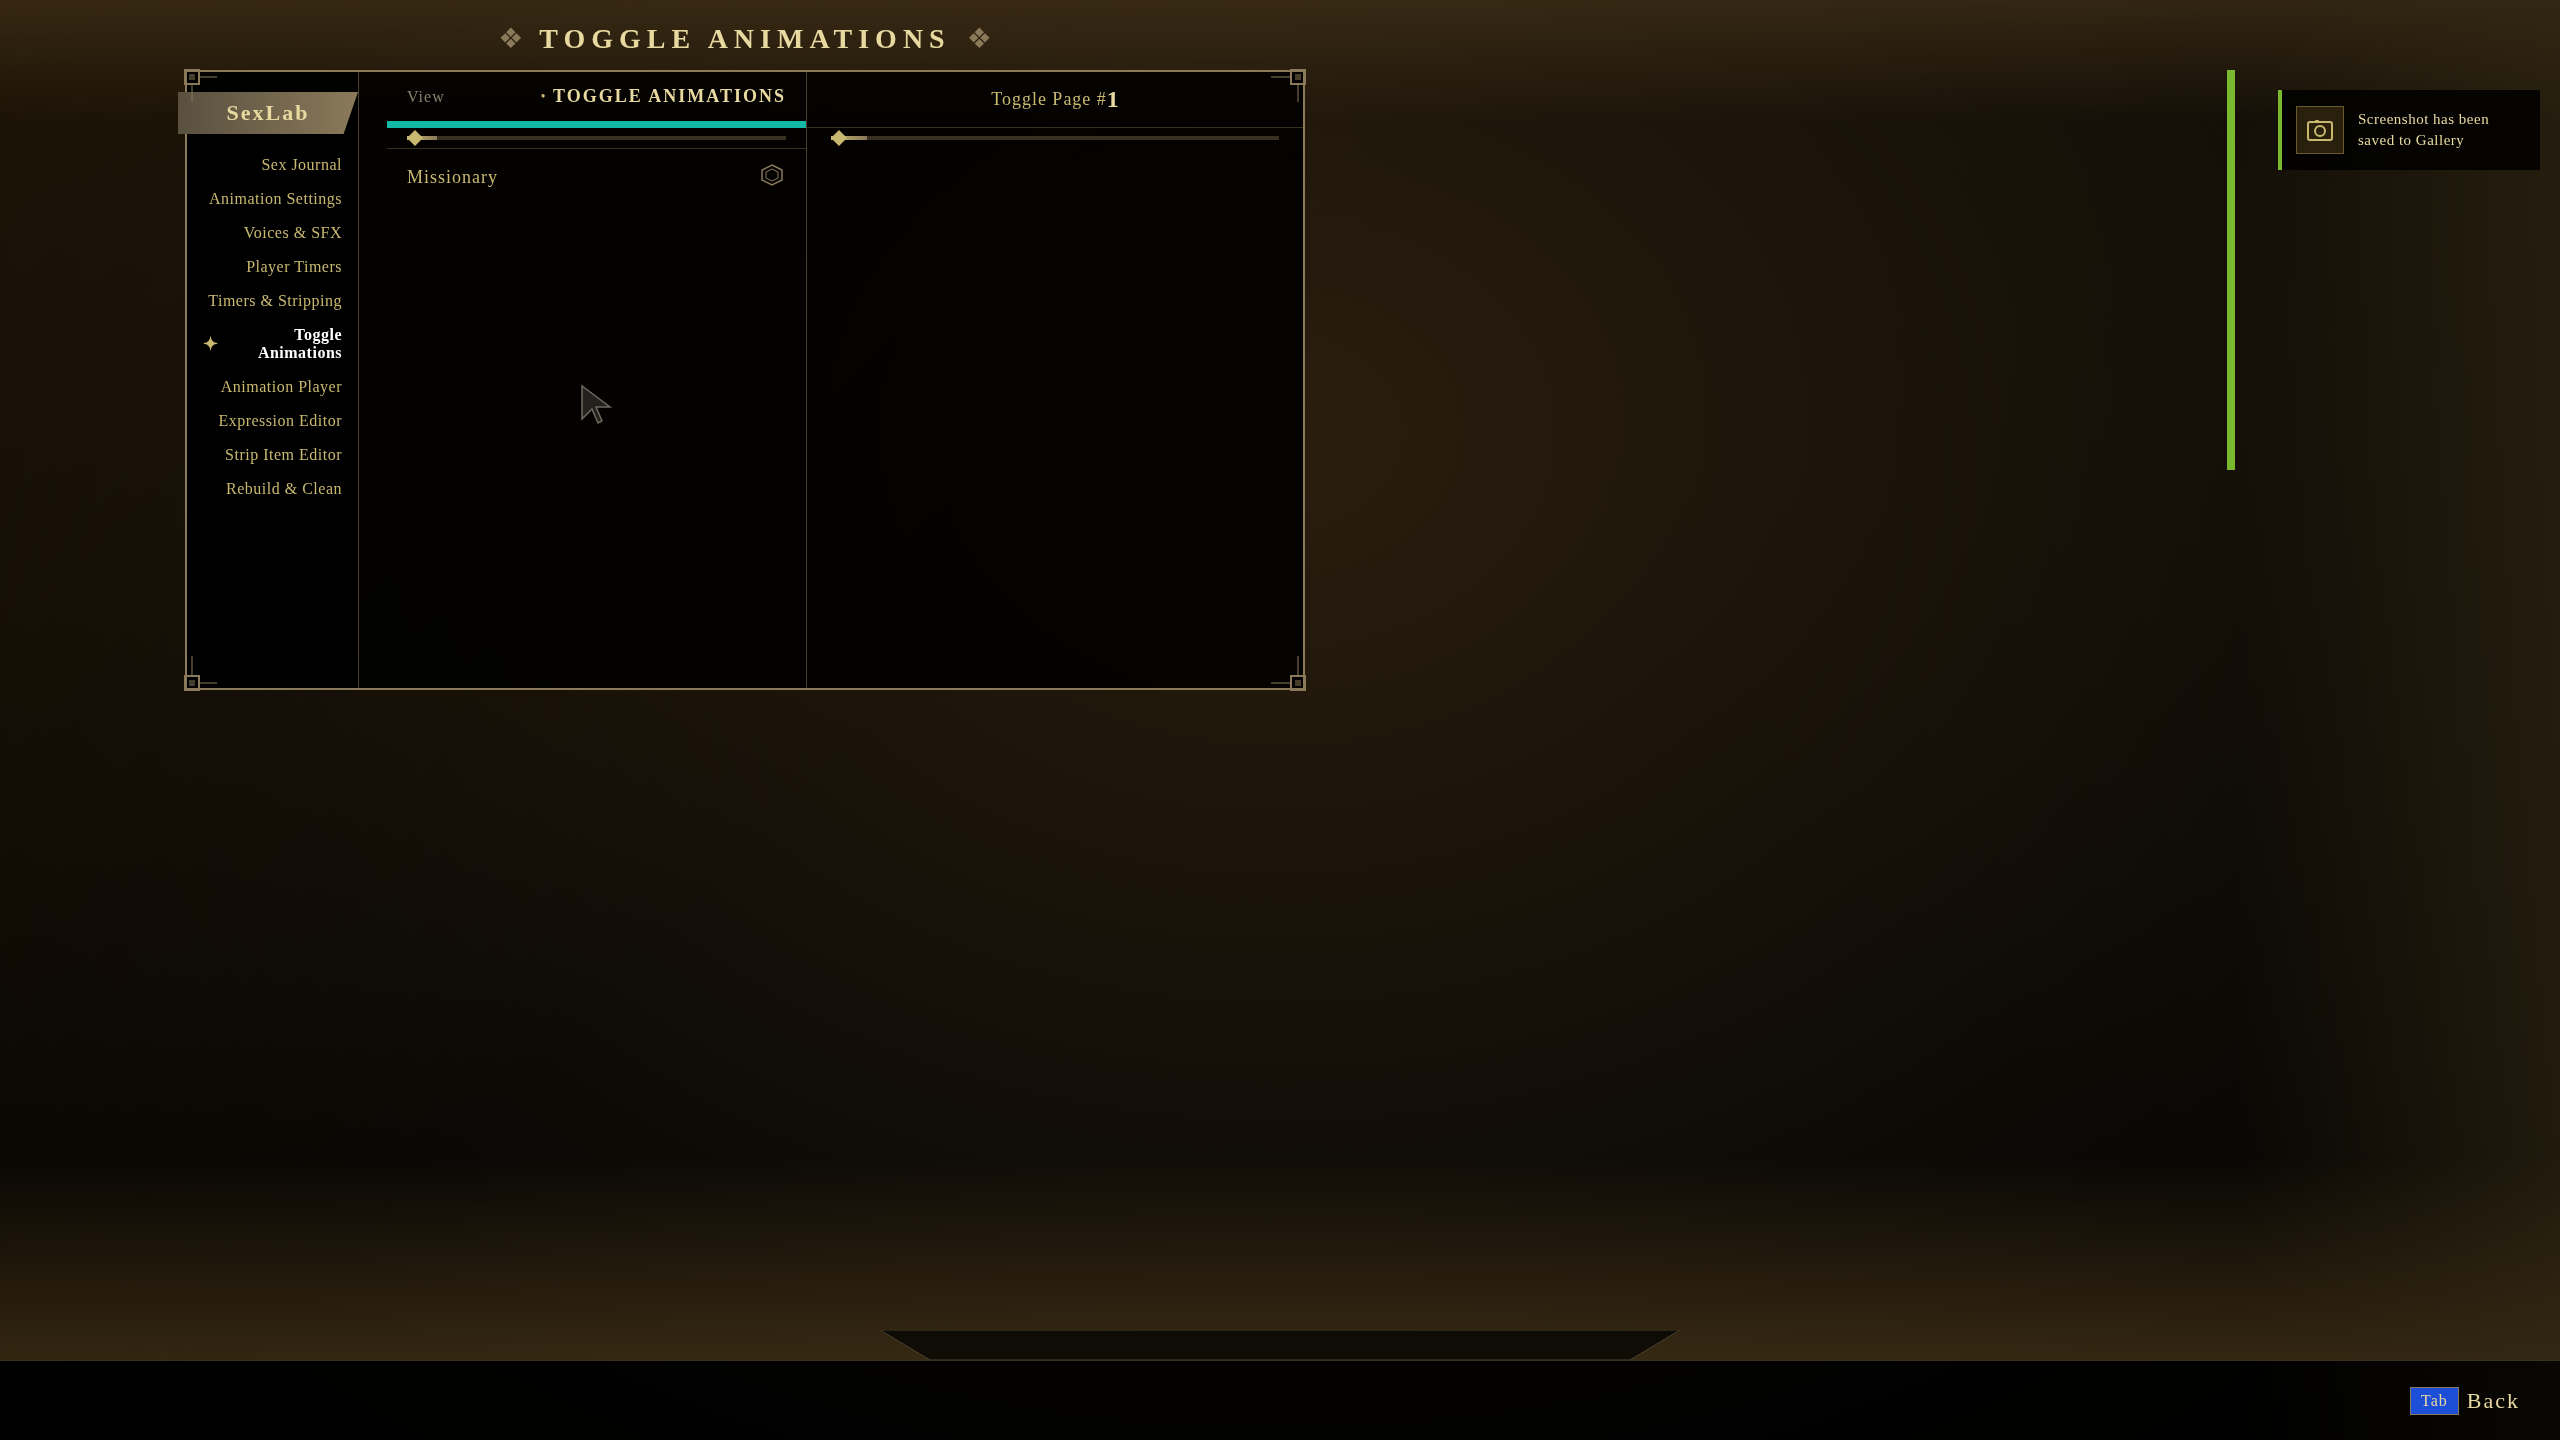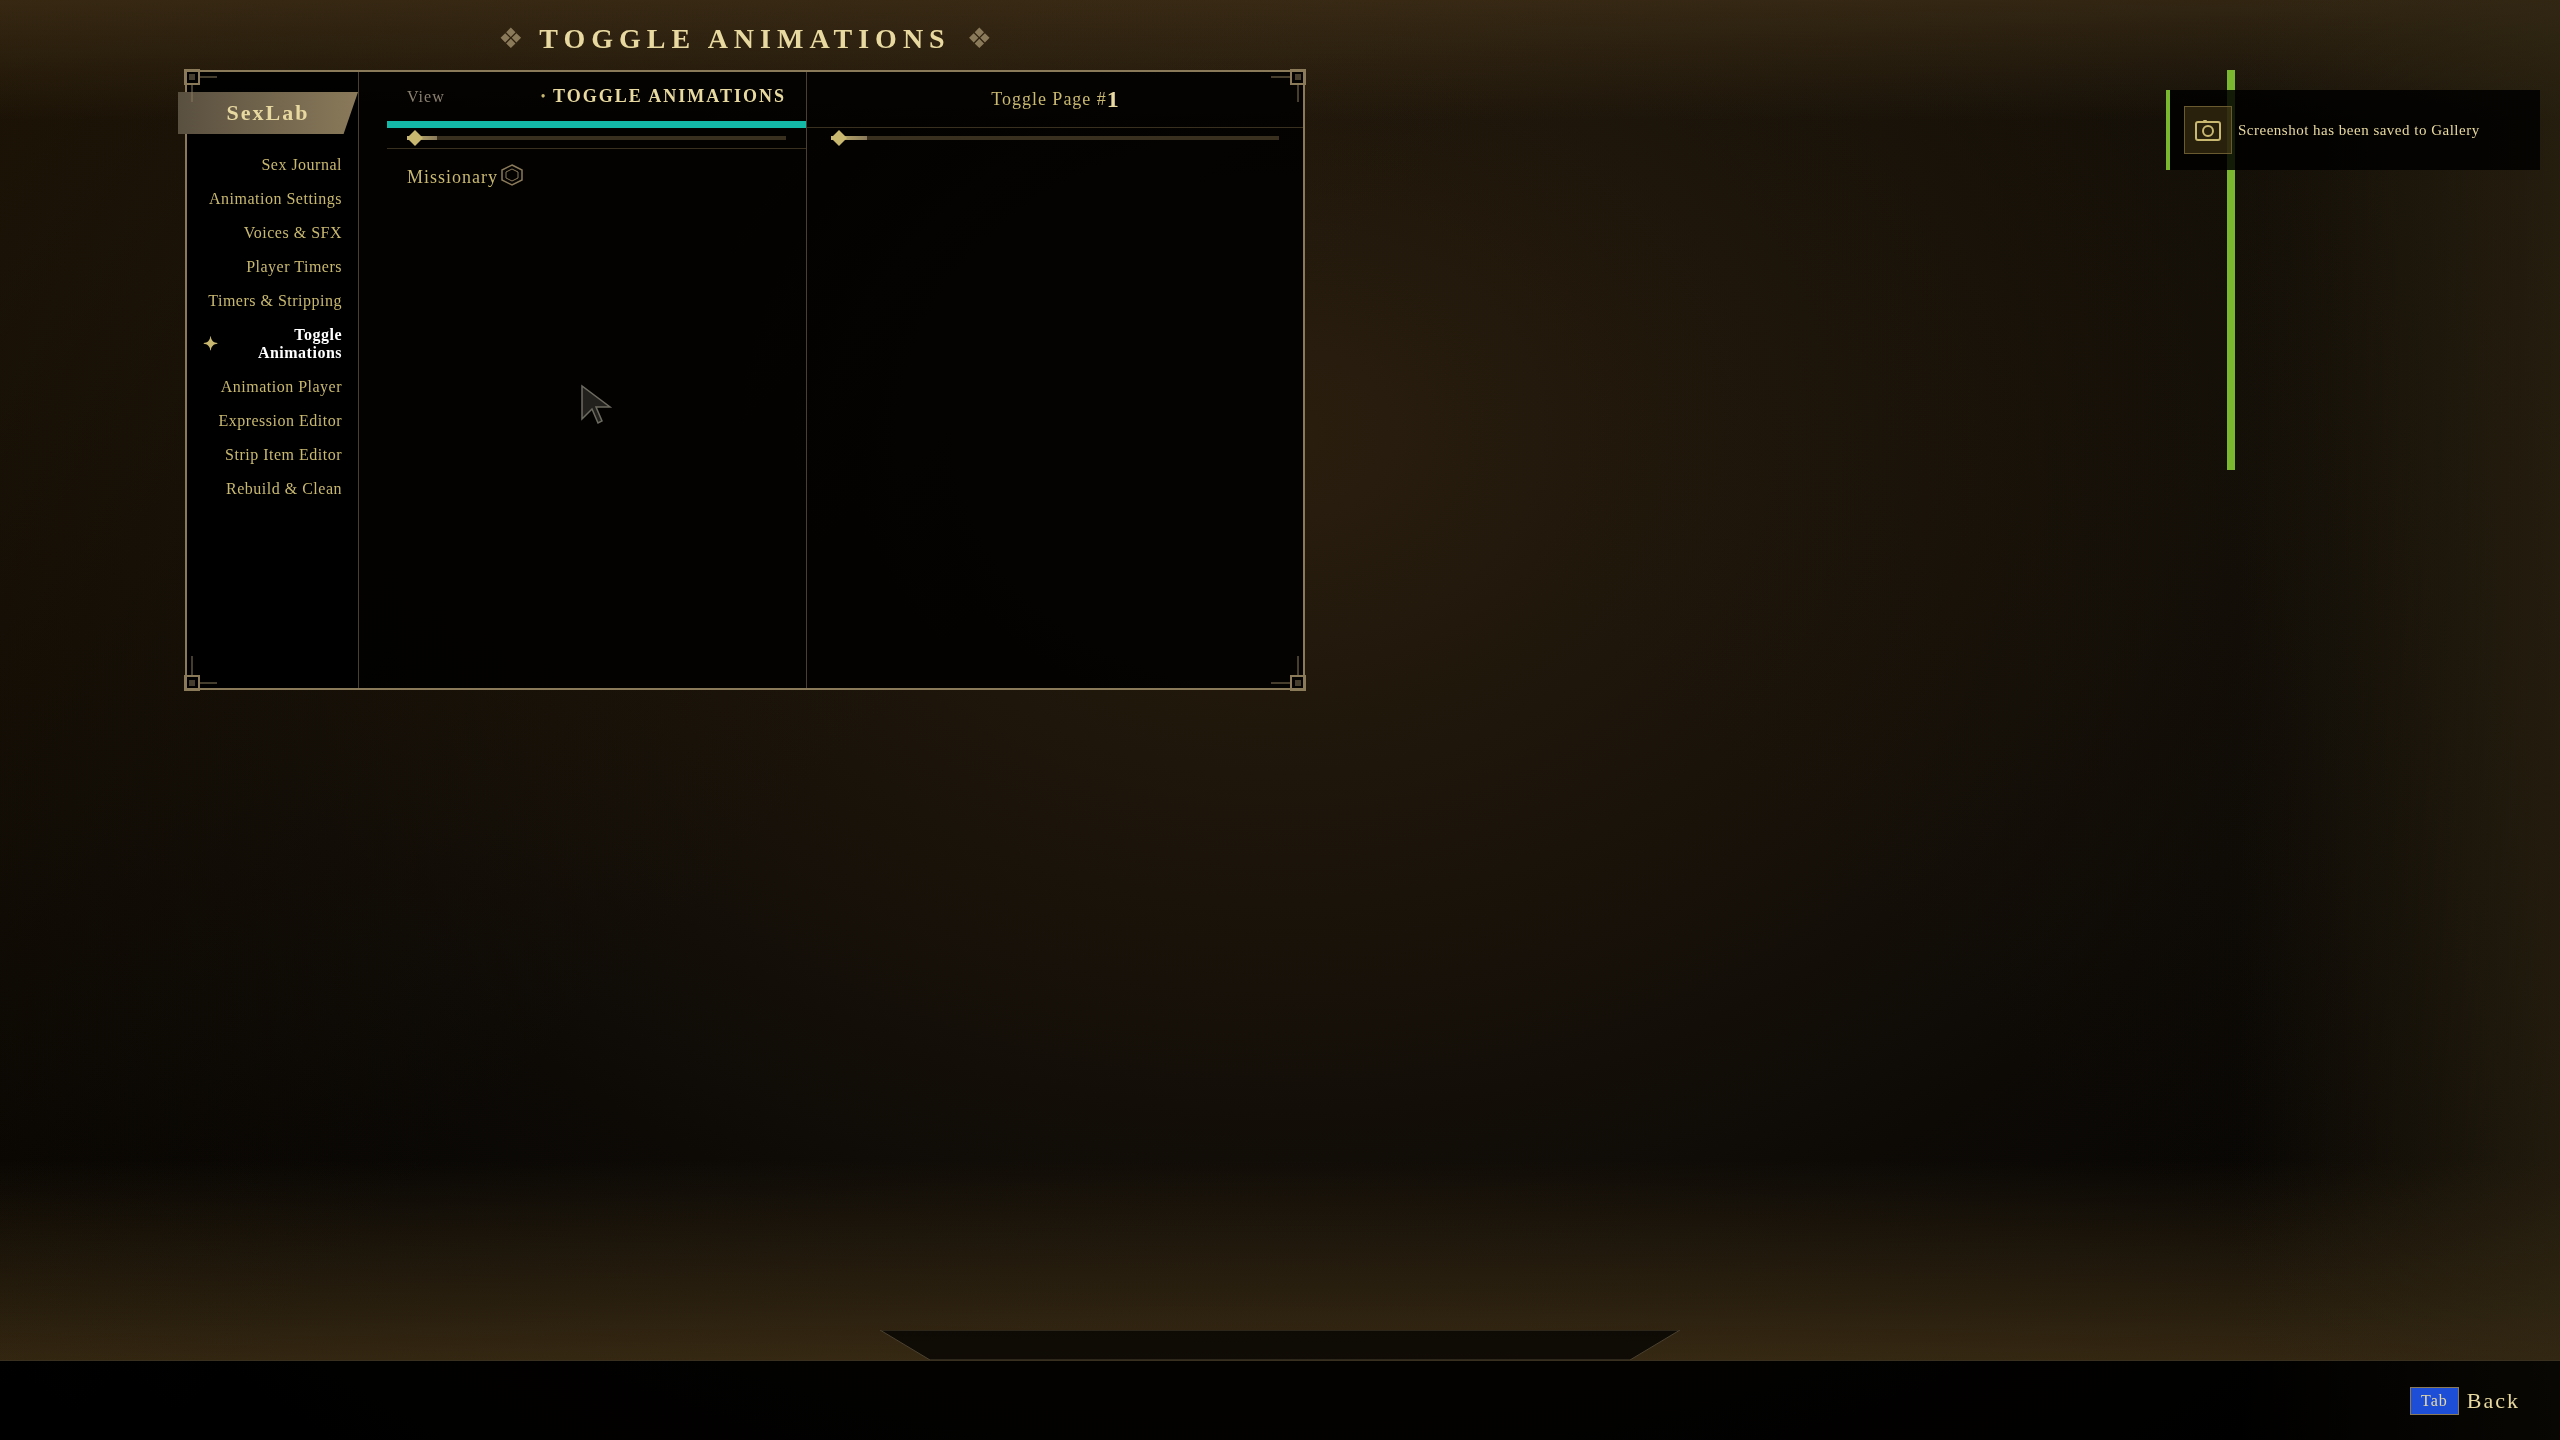--- a/index.html
+++ b/index.html
@@ -229,20 +229,21 @@
       width: 16px;
       height: 16px;
       background: #c8b870;
       clip-path: polygon(50% 0%, 100% 50%, 50% 100%, 0% 50%);
     }
 
     
     .anim-item {
       display: flex;
       align-items: center;
+      justify-content: space-between;
       padding: 12px 20px;
       color: #c8b870;
       font-size: 18px;
       letter-spacing: 1px;
     }
 
     .anim-icon {
       color: #8a7a5a;
       font-size: 20px;
     }
@@ -289,26 +290,26 @@
 
     .right-slider-container {
       padding: 8px 24px;
     }
 
     
     .notification {
       position: absolute;
       top: 90px;
       right: 20px;
-      width: 374px;
+      width: 262px;
       background: rgba(0,0,0,0.85);
       border-left: 4px solid #7ab830;
       display: flex;
       align-items: center;
-      gap: 6px;
+      gap: 14px;
       padding: 16px 14px;
       z-index: 50;
     }
 
     .notif-icon {
       width: 48px;
       height: 48px;
       flex-shrink: 0;
       background: rgba(100,80,30,0.4);
       border: 1px solid #6a5a30;

